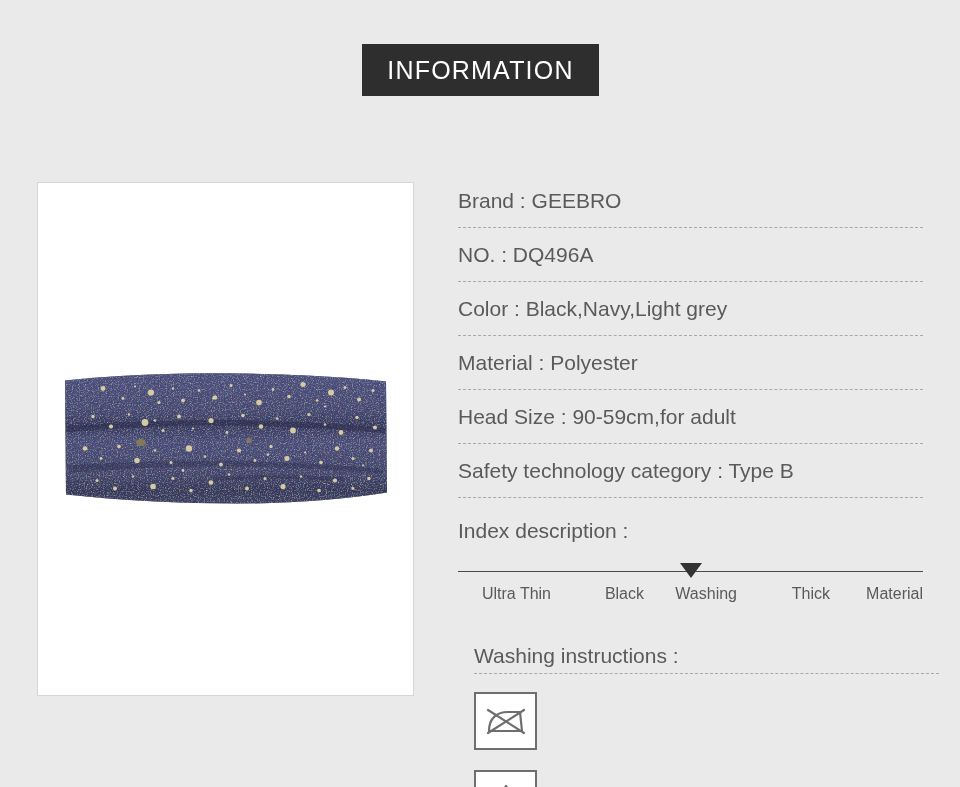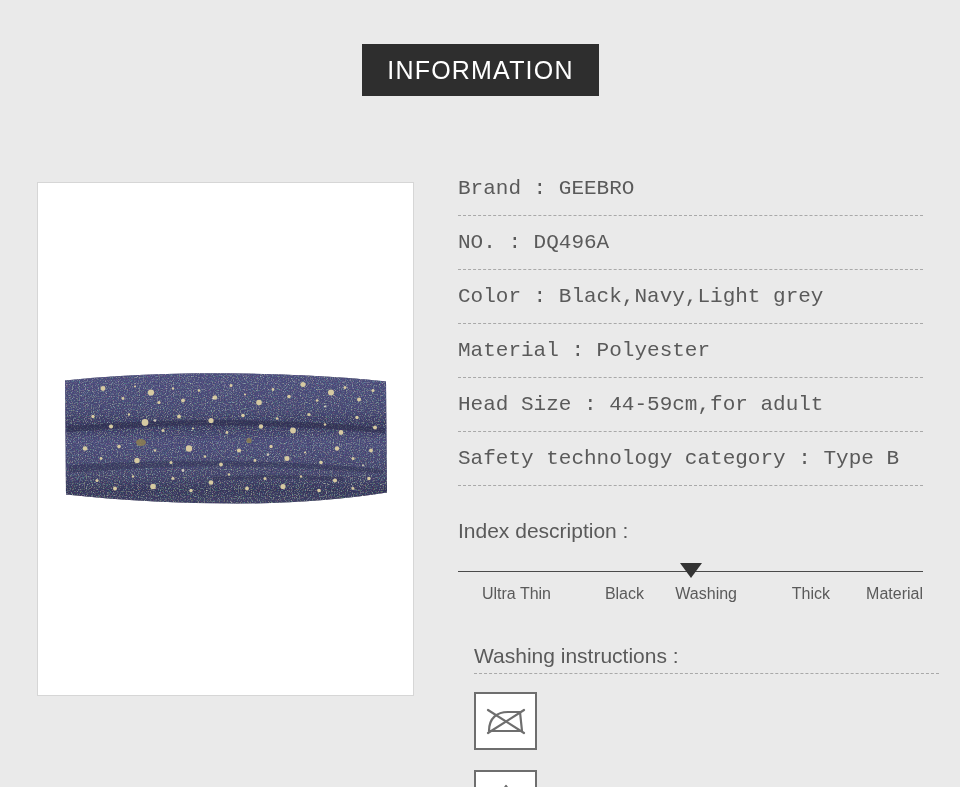--- a/index.html
+++ b/index.html
@@ -58,23 +58,22 @@
     transform: translate(-50%, -50%);
     width: 326px;
     height: 137px;
   }
   .band-svg { display: block; width: 100%; height: 100%; }
 
   
   .spec-list {
     position: absolute;
     left: 458px;
-    top: 144px;
+    top: 156px;
     width: 465px;
-    font-family: Liberation Mono, monospace;
   }
   .spec-row {
     height: 54px;
     display: flex;
     align-items: center;
     border-bottom: 1px dashed #a9a9a9;
   }
   .spec-text {
     font-size: 21px;
     color: #5a5a5a;
@@ -315,21 +314,21 @@
     <div class="spec-row">
       <span class="spec-text">NO. : DQ496A</span>
     </div>
     <div class="spec-row">
       <span class="spec-text">Color : Black,Navy,Light grey</span>
     </div>
     <div class="spec-row">
       <span class="spec-text">Material : Polyester</span>
     </div>
     <div class="spec-row">
-      <span class="spec-text">Head Size : 44-59cm,for adult</span>
+      <span class="spec-text">Head Size : 90-59cm,for adult</span>
     </div>
     <div class="spec-row">
       <span class="spec-text">Safety technology category : Type B</span>
     </div>
   </div>
 
   <div class="index-section">
     <div class="section-heading">Index description :</div>
     <div class="scale-wrap">
       <div class="scale-line"></div>

